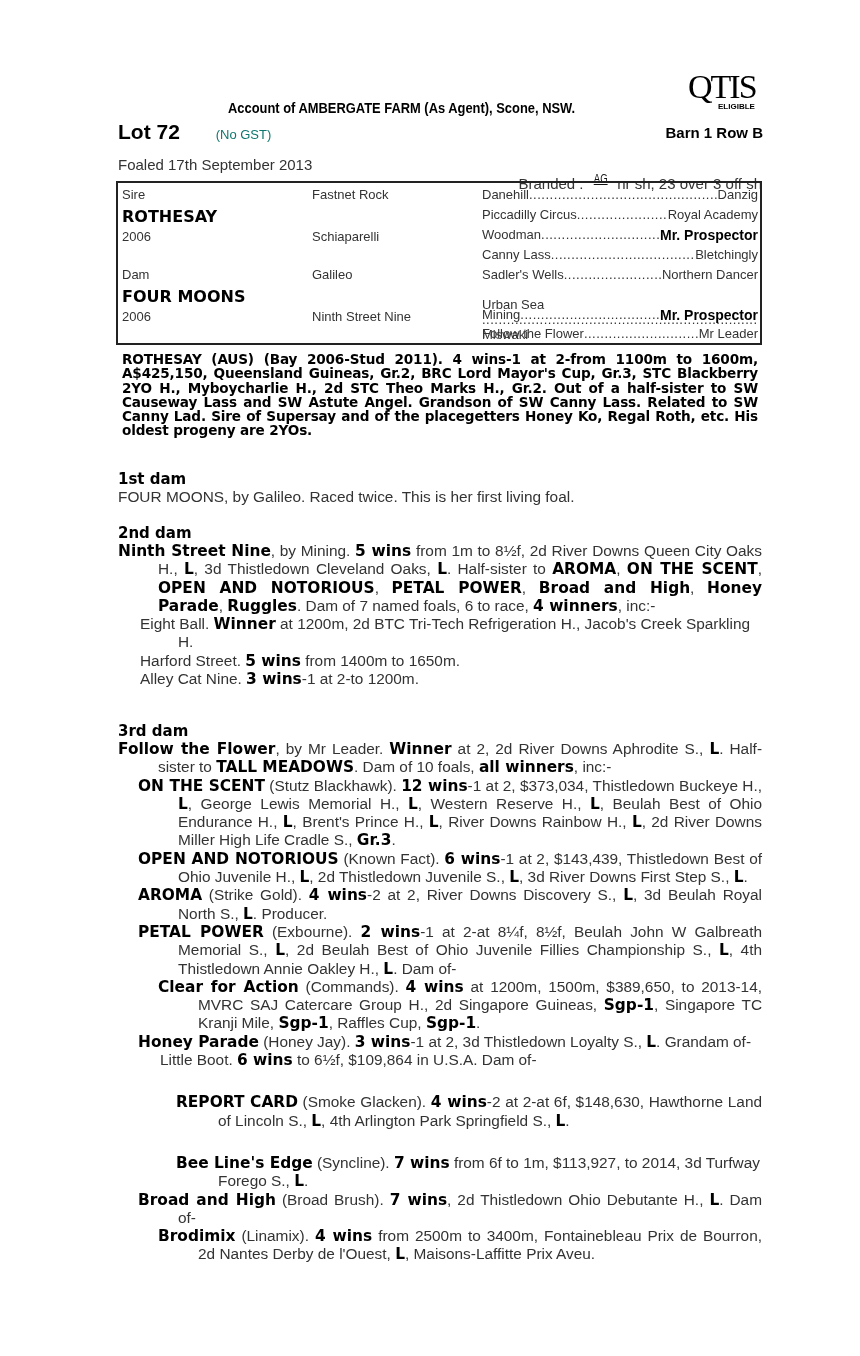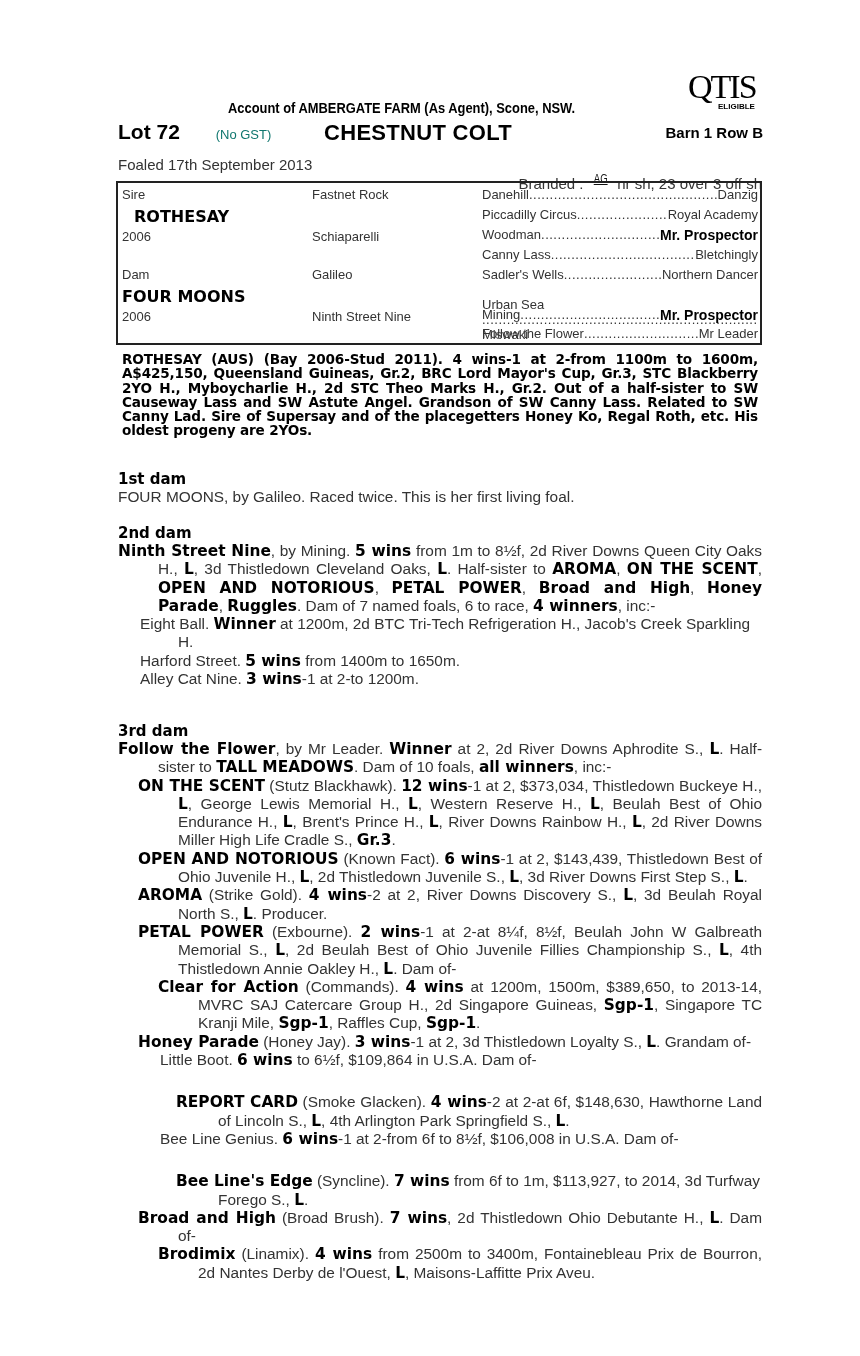--- a/index.html
+++ b/index.html
@@ -54,34 +54,33 @@
     <span class="elig">ELIGIBLE</span>
   </div>
 
   <div class="account">Account of AMBERGATE FARM (As Agent), Scone, NSW.</div>
 
   <div class="lotrow">
     <div class="lot">
       <span>Lot 72</span>
       <small>(No GST)</small>
     </div>
-    <div class="colour">CHESTNUT COLT</div>
     <div class="barn">Barn 1 Row B</div>
   </div>
 
   <div class="foaled">Foaled 17th September 2013</div>
   <div class="branded">
     <span>Branded :</span>
     <span class="brand-mark">AG</span>
     <span>nr sh; 23 over 3 off sh</span>
   </div>
 
   <div class="ped">
     <span class="cell" style="left:4px;top:4px;">Sire</span>
-    <span class="cell bigname" style="left:16px;top:24px;">ROTHESAY</span>
+    <span class="cell bigname" style="left:4px;top:24px;">ROTHESAY</span>
     <span class="cell" style="left:4px;top:46px;">2006</span>
     <span class="cell" style="left:4px;top:84px;">Dam</span>
     <span class="cell bigname" style="left:4px;top:104px;">FOUR MOONS</span>
     <span class="cell" style="left:4px;top:126px;">2006</span>
 
     <span class="cell" style="left:194px;top:4px;">Fastnet Rock</span>
     <span class="cell" style="left:194px;top:46px;">Schiaparelli</span>
     <span class="cell" style="left:194px;top:84px;">Galileo</span>
     <span class="cell" style="left:194px;top:126px;">Ninth Street Nine</span>
 
@@ -155,21 +154,20 @@
     <div class="p ind2"><span class="hvy">PETAL POWER</span><span> (Exbourne). </span><span class="hvy">2 wins</span><span>-1 at 2-at 8¼f, 8½f, Beulah John W Galbreath Memorial S., </span><span class="hvy">L</span><span>, 2d Beulah Best of Ohio Juvenile Fillies Championship S., </span><span class="hvy">L</span><span>, 4th Thistledown Annie Oakley H., </span><span class="hvy">L</span><span>. Dam of-</span></div>
 
     <div class="p ind3"><span class="hvy">Clear for Action</span><span> (Commands). </span><span class="hvy">4 wins</span><span> at 1200m, 1500m, $389,650, to 2013-14, MVRC SAJ Catercare Group H., 2d Singapore Guineas, </span><span class="hvy">Sgp-1</span><span>, Singapore TC Kranji Mile, </span><span class="hvy">Sgp-1</span><span>, Raffles Cup, </span><span class="hvy">Sgp-1</span><span>.</span></div>
 
     <div class="p last ind2"><span class="hvy">Honey Parade</span><span> (Honey Jay). </span><span class="hvy">3 wins</span><span>-1 at 2, 3d Thistledown Loyalty S., </span><span class="hvy">L</span><span>. Grandam of-</span></div>
 
     <div class="p last" style="padding-left:42px;"><span>Little Boot. </span><span class="hvy">6 wins</span><span> to 6½f, $109,864 in U.S.A. Dam of-</span></div>
 
     <div class="p ind4"><span class="hvy">REPORT CARD</span><span> (Smoke Glacken). </span><span class="hvy">4 wins</span><span>-2 at 2-at 6f, $148,630, Hawthorne Land of Lincoln S., </span><span class="hvy">L</span><span>, 4th Arlington Park Springfield S., </span><span class="hvy">L</span><span>.</span></div>
 
-    <div class="p last" style="padding-left:42px;"><span>Bee Line Genius. </span><span class="hvy">6 wins</span><span>-1 at 2-from 6f to 8½f, $106,008 in U.S.A. Dam of-</span></div>
 
     <div class="p last ind4"><span class="hvy">Bee Line's Edge</span><span> (Syncline). </span><span class="hvy">7 wins</span><span> from 6f to 1m, $113,927, to 2014, 3d Turfway Forego S., </span><span class="hvy">L</span><span>.</span></div>
 
     <div class="p ind2"><span class="hvy">Broad and High</span><span> (Broad Brush). </span><span class="hvy">7 wins</span><span>, 2d Thistledown Ohio Debutante H., </span><span class="hvy">L</span><span>. Dam of-</span></div>
 
     <div class="p ind3"><span class="hvy">Brodimix</span><span> (Linamix). </span><span class="hvy">4 wins</span><span> from 2500m to 3400m, Fontainebleau Prix de Bourron, 2d Nantes Derby de l'Ouest, </span><span class="hvy">L</span><span>, Maisons-Laffitte Prix Aveu.</span></div>
   </div>
 
 </div>
 

